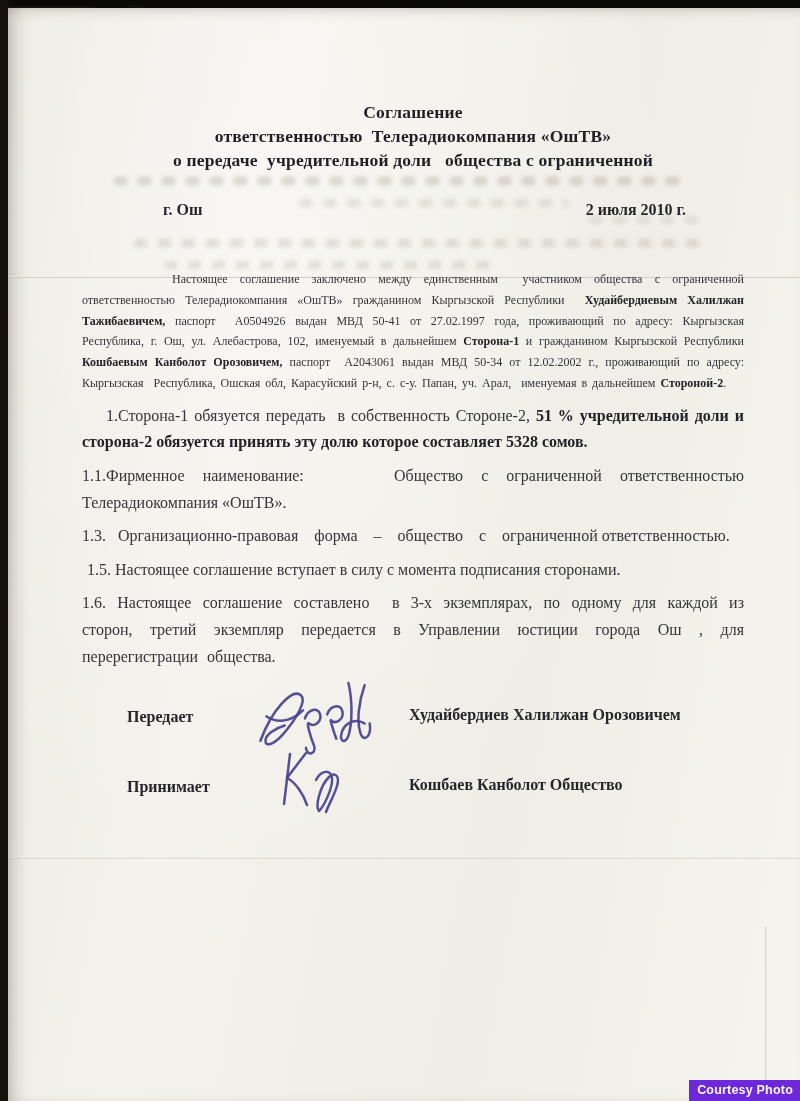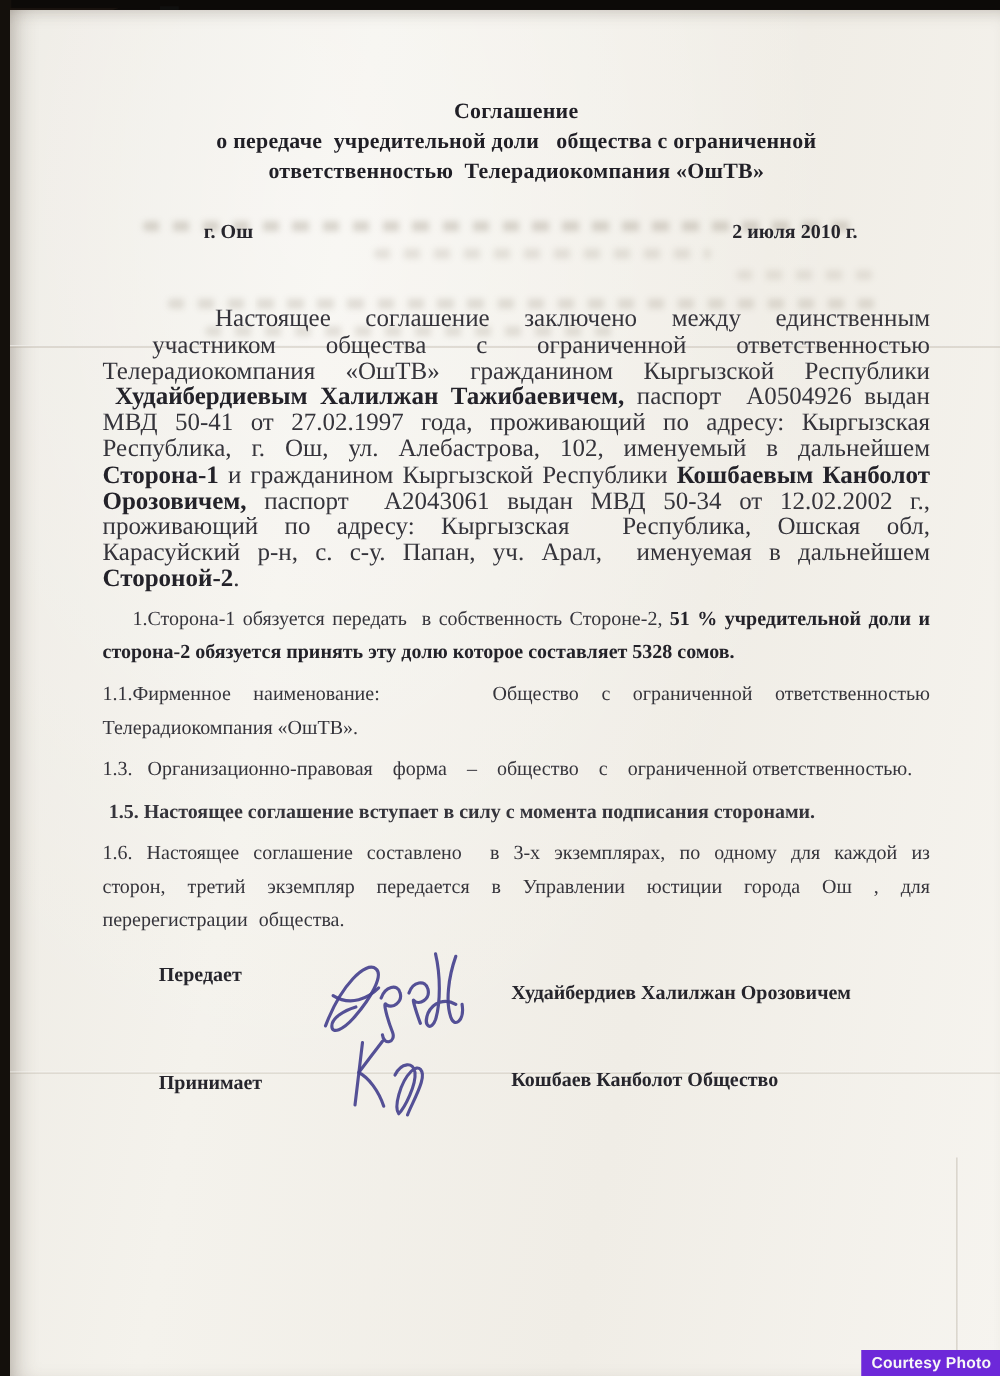--- a/index.html
+++ b/index.html
@@ -41,36 +41,36 @@
   
   .crease-h{position:absolute;left:0;width:100%;height:2px;
     background:linear-gradient(180deg,rgba(255,255,255,.7),rgba(150,138,118,.45));
     filter:blur(.6px);pointer-events:none;}
   .ch1{top:268px;} .ch2{top:849px;opacity:.7;}
   .crease-v{position:absolute;left:757px;top:918px;width:2px;height:175px;
     background:linear-gradient(90deg,rgba(150,138,118,.4),rgba(255,255,255,.5));
     filter:blur(.5px);pointer-events:none;}
 
   
-  .content{position:relative;padding:68px 56px 0 74px;color:#35343b;}
+  .content{position:relative;padding:92px 56px 0 74px;color:#35343b;}
   .title{text-align:center;font-weight:bold;font-size:17.5px;line-height:24px;color:#201f26;letter-spacing:.2px;}
   .place-date{display:flex;justify-content:space-between;margin-top:29px;
     padding-left:81px;padding-right:58px;font-weight:bold;font-size:16px;color:#26252c;}
-  .intro{margin:50px 0 0 0;font-size:20px;line-height:20.8px;text-align:justify;
+  .intro{margin:50px 0 0 0;font-size:12px;line-height:20.8px;text-align:justify;
     text-indent:90px;word-spacing:2px;}
   .intro b,.clause b{color:#232229;}
   .clause{margin:0 0 7px 0;font-size:16px;line-height:26.6px;text-align:justify;}
   .c1{text-indent:24px;margin-top:9px;}
-  .c15{text-indent:5px;font-weight:bold;}
+  .c15{text-indent:5px;}
   .c14,.c16{word-spacing:5px;}
 
   
   .sigs{position:relative;height:152px;margin-top:16px;font-size:16px;font-weight:bold;color:#26252c;}
   .sigs .role,.sigs .name{position:absolute;white-space:nowrap;}
-  .r1{left:45px;top:6px;} .n1{left:327px;top:20px;}
+  .r1{left:45px;top:22px;} .n1{left:327px;top:20px;}
   .r2{left:45px;top:92px;} .n2{left:327px;top:90px;}
   .ink{position:absolute;pointer-events:none;}
   .ink1{left:168px;top:-8px;width:122px;height:86px;}
   .ink2{left:194px;top:62px;width:70px;height:70px;}
   .ink path{fill:none;stroke:#46428e;stroke-width:2.5;stroke-linecap:round;stroke-linejoin:round;opacity:.92;}
 
   
   .badge{
     position:absolute;right:0;bottom:0;background:#6d28d9;color:#f7f7f7;
     font-family:"Liberation Sans","DejaVu Sans",sans-serif;font-weight:bold;font-size:12.5px;
@@ -93,22 +93,22 @@
     <div class="ghost g4"></div>
     <div class="ghost g5"></div>
     <div class="crease-h ch1"></div>
     <div class="crease-h ch2"></div>
     <div class="crease-v"></div>
 
     <div class="content">
 
       <div class="title">
         <div>Соглашение</div>
+        <div>ответственностью &nbsp;Телерадиокомпания «ОшТВ»</div>
         <div>о передаче &nbsp;учредительной доли &nbsp;&nbsp;общества с ограниченной</div>
-        <div>ответственностью &nbsp;Телерадиокомпания «ОшТВ»</div>
       </div>
 
       <div class="place-date">
         <span>г. Ош</span>
         <span>2 июля 2010 г.</span>
       </div>
 
       <p class="intro"><span>Настоящее соглашение заключено между единственным &nbsp;участником общества с ограниченной ответственностью Телерадиокомпания «ОшТВ» гражданином Кыргызской Республики &nbsp;</span><b>Худайбердиевым Халилжан Тажибаевичем,</b><span> паспорт &nbsp;А0504926 выдан МВД 50-41 от 27.02.1997 года, проживающий по адресу: Кыргызская Республика, г. Ош, ул. Алебастрова, 102, именуемый в дальнейшем </span><b>Сторона-1</b><span> и гражданином Кыргызской Республики </span><b>Кошбаевым Канболот Орозовичем,</b><span> паспорт &nbsp;А2043061 выдан МВД 50-34 от 12.02.2002 г., проживающий по адресу: Кыргызская &nbsp;Республика, Ошская обл, Карасуйский р-н, с. с-у. Папан, уч. Арал, &nbsp;именуемая в дальнейшем </span><b>Стороной-2</b><span>.</span></p>
 
       <p class="clause c1"><span>1.Сторона-1 обязуется передать &nbsp;в собственность Стороне-2, </span><b>51 % учредительной доли и сторона-2 обязуется принять эту долю которое составляет 5328 сомов.</b></p>

